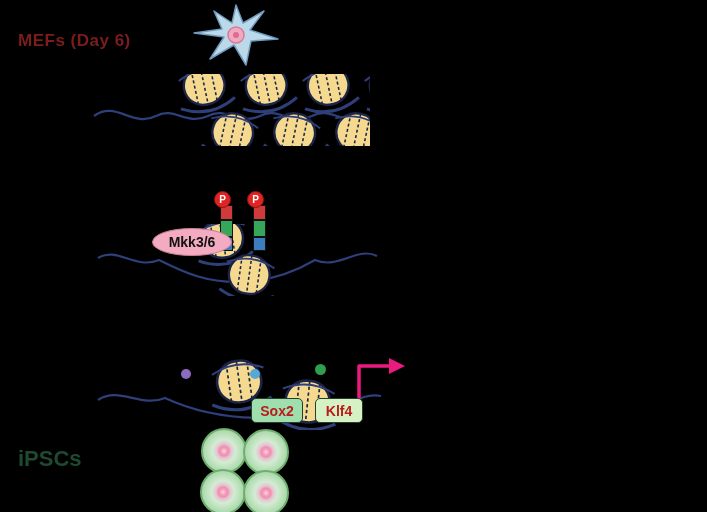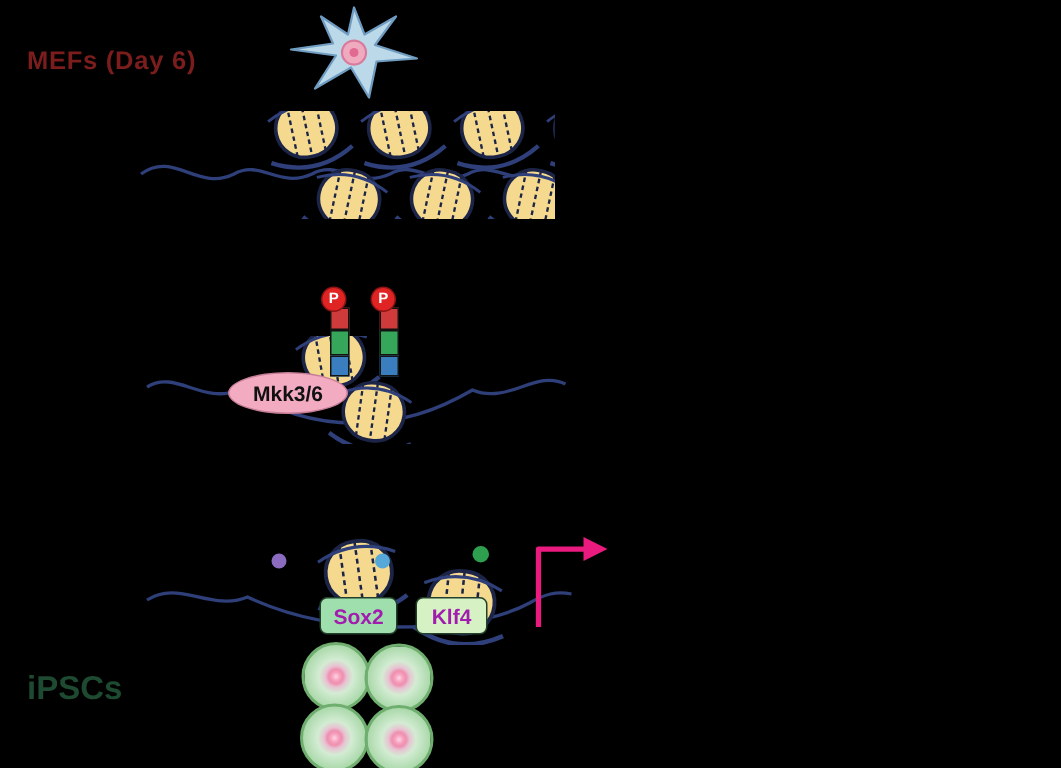--- a/index.html
+++ b/index.html
@@ -6,27 +6,27 @@
   #canvas{
     position:relative;width:707px;height:512px;background:#000;
     overflow:hidden;font-family:"Liberation Sans",sans-serif;
   }
   .abs{position:absolute;}
   .stage-label{font-weight:bold;white-space:nowrap;}
   .label-mefs{left:18px;top:31px;font-size:17px;color:#7c1d1d;letter-spacing:.5px;}
   .label-ipscs{left:18px;top:446px;font-size:22px;color:#1d4a30;}
   .oval{
     display:flex;align-items:center;justify-content:center;
-    border-radius:50%;font-weight:bold;font-size:14px;color:#111;z-index:4;margin-top:20px;
+    border-radius:50%;font-weight:bold;font-size:14px;color:#111;z-index:4;
   }
   .oval-kinase{left:152px;top:228px;width:78px;height:26px;background:#f3abc1;border:1.5px solid #c77e98;}
   .oval-subunit{left:196px;top:248px;width:94px;height:26px;background:#5ed8cf;border:1.5px solid #2fa59c;}
   .factor-box{
     display:flex;align-items:center;justify-content:center;border-radius:5px;
-    font-weight:bold;font-size:14px;color:#a21caf;z-index:4;border:1px solid #23402c;
+    font-weight:bold;font-size:14px;color:#b91c1c;z-index:4;border:1px solid #23402c;margin-left:38px;
   }
   .factor-sox2{left:213px;top:398px;width:50px;height:23px;background:#9fdfae;}
   .factor-klf4{left:277px;top:398px;width:46px;height:23px;background:#d6f2c4;text-align:center;}
   .pbadge{
     width:15px;height:15px;border-radius:50%;background:#e02424;border:1px solid #8e1414;
     color:#fff;font-size:10px;font-weight:bold;display:flex;align-items:center;justify-content:center;
     z-index:5;
   }
   .stack{display:flex;flex-direction:column;width:13px;height:46px;z-index:3;}
   .seg{border:1px solid #131313;}

